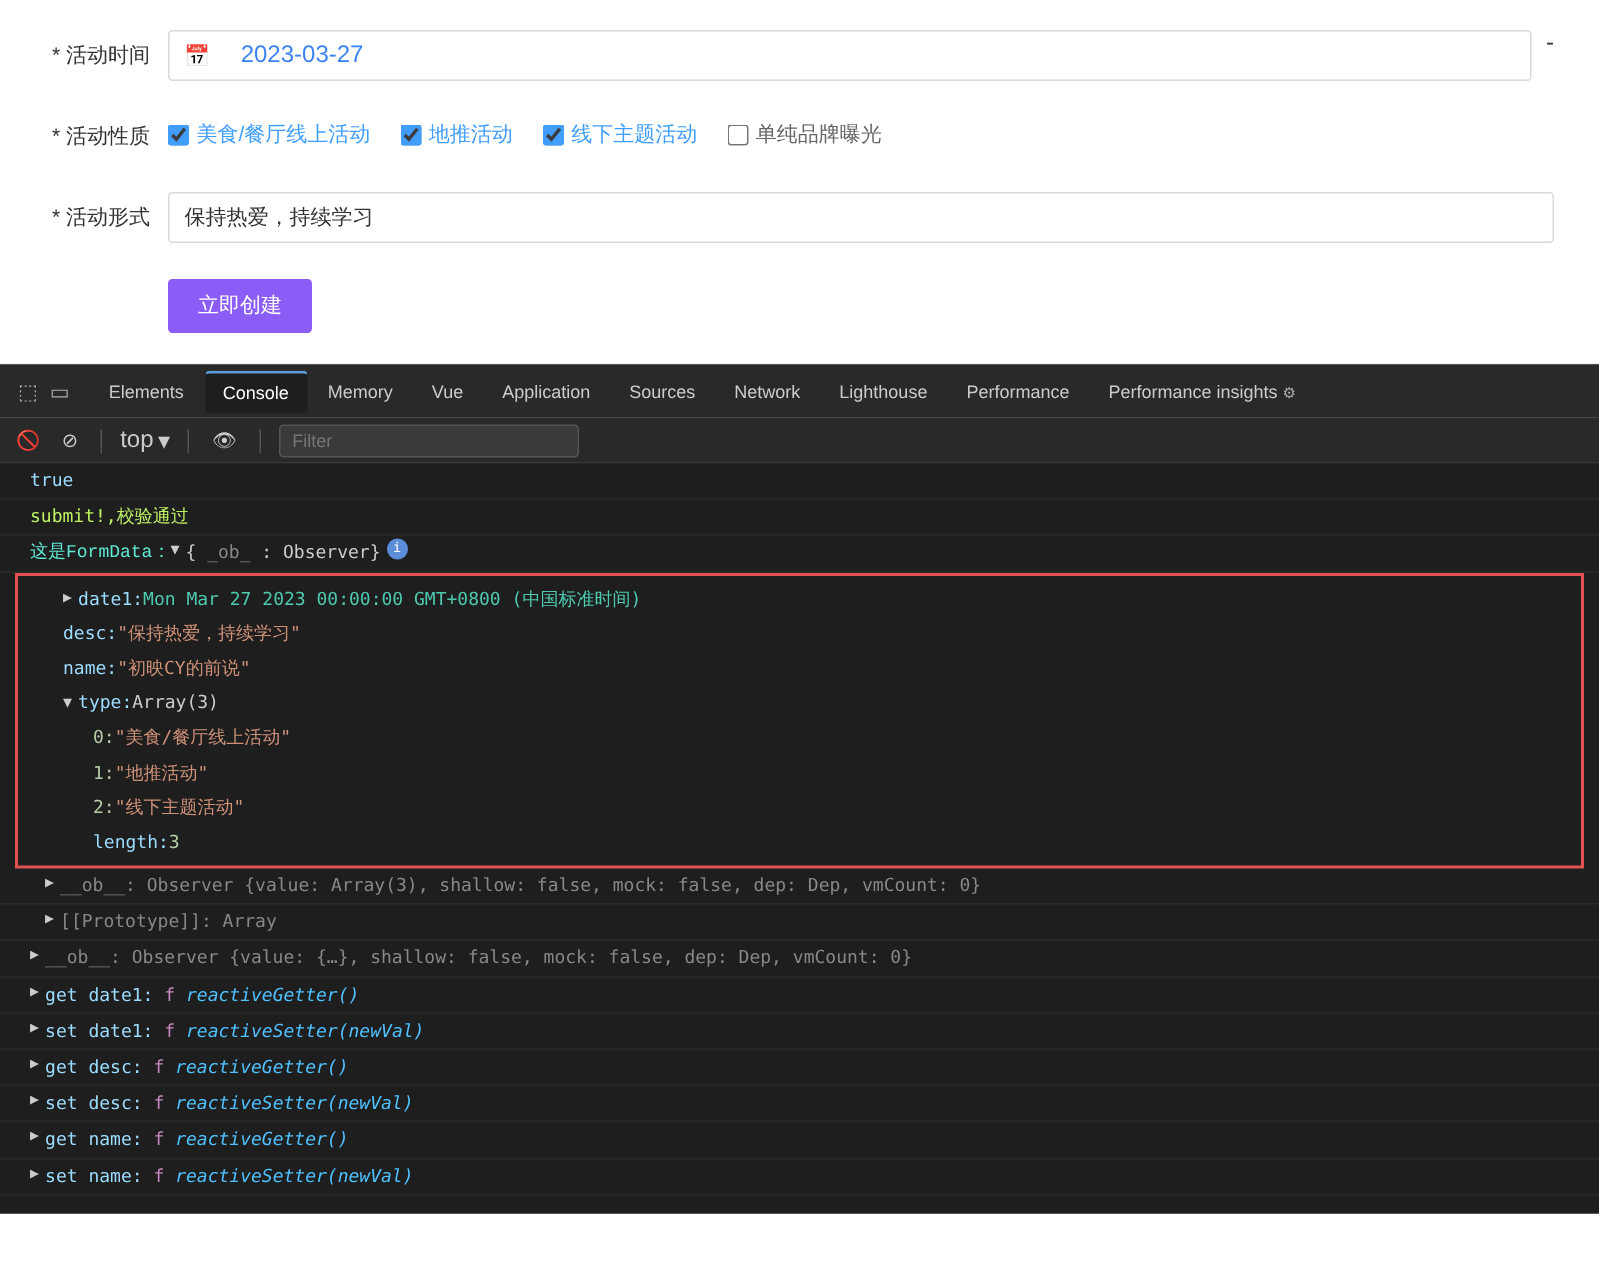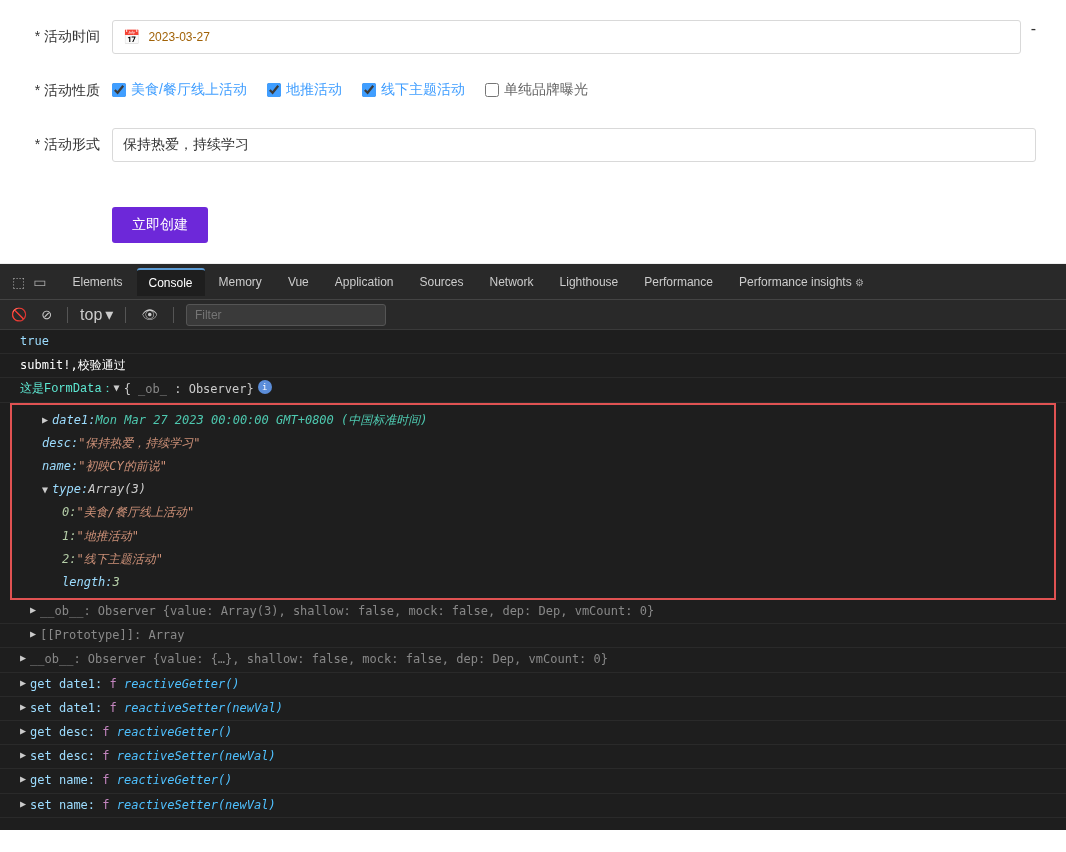--- a/index.html
+++ b/index.html
@@ -46,22 +46,23 @@
       padding: 6px 10px;
       height: 34px;
       background: #fff;
     }
     .date-icon {
       color: #c0c4cc;
       margin-right: 8px;
       font-size: 14px;
     }
     .date-value {
-      font-size: 12px;
-      color: #a16207;
+      font-size: 16px;
+      color: #3b82f6;
+      margin-left: 12px;
     }
     .date-dash {
       margin-left: 10px;
       color: #333;
     }
 
     .checkbox-group {
       display: flex;
       align-items: flex-end;
       flex-wrap: wrap;
@@ -76,28 +77,28 @@
     }
     .checkbox-item input[type="checkbox"] {
       accent-color: #409eff;
       width: 14px;
       height: 14px;
     }
     .checkbox-label-checked { color: #409eff; }
     .checkbox-label-unchecked { color: #666; }
 
     .submit-btn {
-      background: #6d28d9;
+      background: #8b5cf6;
       color: #fff;
       border: none;
       border-radius: 3px;
       padding: 9px 20px;
       font-size: 14px;
       cursor: pointer;
-      margin-top: 25px;
+      margin-top: 4px;
       margin-left: 82px;
     }
 
     
     .devtools-container {
       background: #1e1e1e;
       color: #ccc;
     }
     .devtools-tabs {
       display: flex;
@@ -169,21 +170,21 @@
       height: 500px;
     }
     .console-line {
       padding: 2px 8px 2px 20px;
       border-bottom: 1px solid #2a2a2a;
       color: #ccc;
       display: flex;
       align-items: flex-start;
     }
     .c-true { color: #9cdcfe; }
-    .c-submit { color: #ffffff; }
+    .c-submit { color: #bef264; }
     .c-label { color: #5eead4; font-family: Liberation Mono, monospace; }
     .c-key { color: #9cdcfe; }
     .c-string { color: #ce9178; }
     .c-number { color: #b5cea8; }
     .c-purple { color: #c586c0; }
     .c-blue { color: #4fc1ff; }
 
     .expand-arrow {
       color: #ccc;
       margin-right: 4px;
@@ -199,21 +200,20 @@
       border: 2px solid #e05252;
       margin: 0 10px;
       background: #1e1e1e;
       padding: 4px 0;
     }
     .highlighted-line {
       padding: 2px 8px 2px 16px;
       color: #ccc;
       display: flex;
       align-items: center;
-      font-style: italic;
     }
 
     .indent-1 { padding-left: 30px; }
     .indent-2 { padding-left: 50px; }
 
     .info-icon {
       display: inline-block;
       background: #5b8dd9;
       color: #fff;
       border-radius: 50%;

